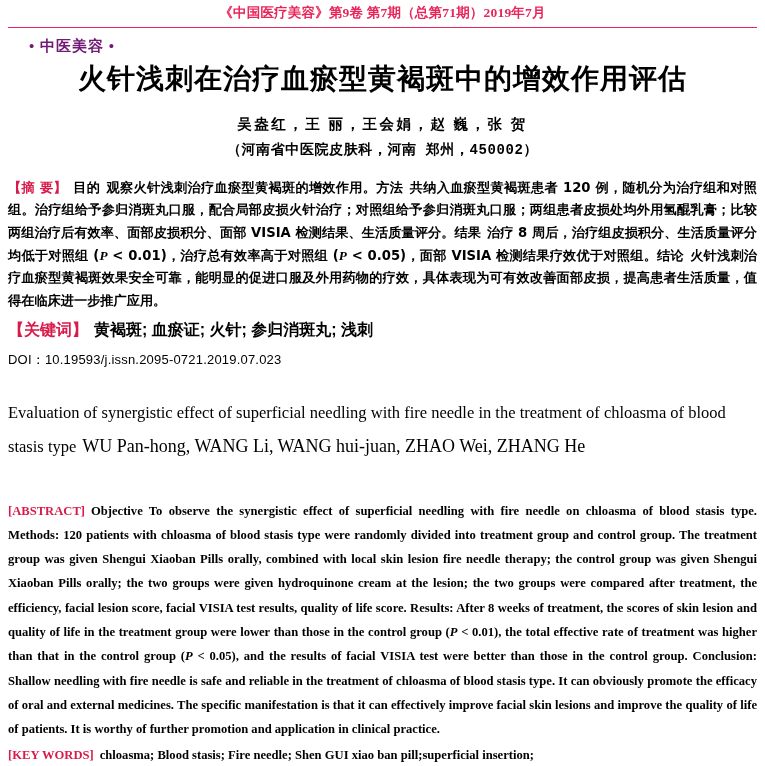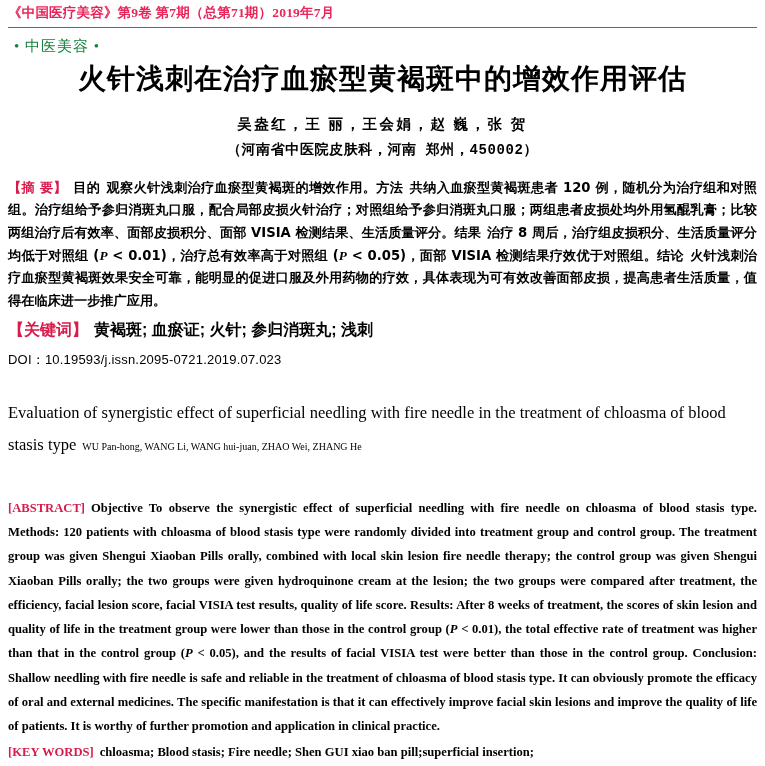--- a/index.html
+++ b/index.html
@@ -18,40 +18,40 @@
   .page {
     width: 765px;
     height: 766px;
     position: relative;
     box-sizing: border-box;
     padding: 0 8px;
   }
 
   
   .running-head {
-    text-align: left;
+    text-align: center;
     color: #e8265a;
     font-weight: bold;
     font-size: 13.5px;
     letter-spacing: 0.2px;
     padding-top: 4px;
     line-height: 1.3;
   }
   .head-rule {
     border: 0;
     border-top: 1.4px solid #e8265a;
     margin: 5px 0 0 0;
   }
 
   
   .section-tag {
-    color: #15803d;
-    font-weight: normal;
+    color: #701a75;
+    font-weight: bold;
     font-size: 15px;
-    margin: 9px 0 0 6px;
+    margin: 9px 0 0 21px;
     letter-spacing: 1px;
   }
 
   
   .cn-title {
     text-align: center;
     font-size: 28px;
     font-weight: bold;
     letter-spacing: 1px;
     margin-top: 4px;
@@ -108,21 +108,21 @@
 
   
   .en-title {
     margin-top: 28px;
     font-size: 16.5px;
     line-height: 1.95;
     text-align: left;
     font-family: "Liberation Serif", "DejaVu Serif", serif;
   }
   .en-authors {
-    font-size: 10px;
+    font-size: 18px;
   }
 
   
   .en-abstract {
     margin-top: 34px;
     font-size: 12.6px;
     line-height: 1.93;
     text-align: justify;
     font-family: "Liberation Serif", "DejaVu Serif", serif;
     font-weight: bold;

